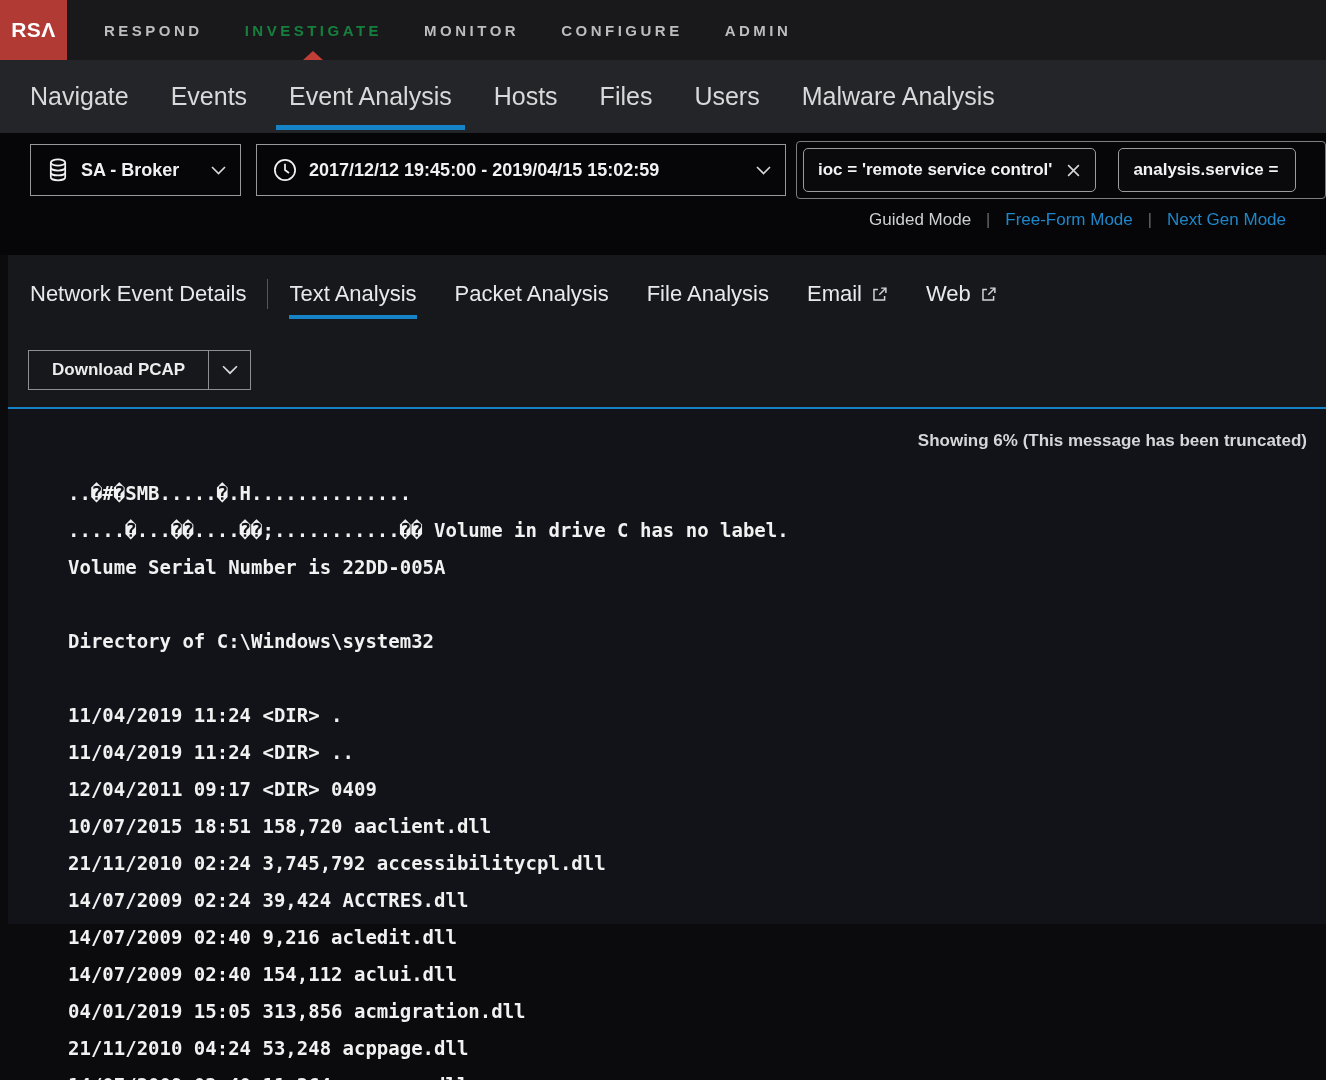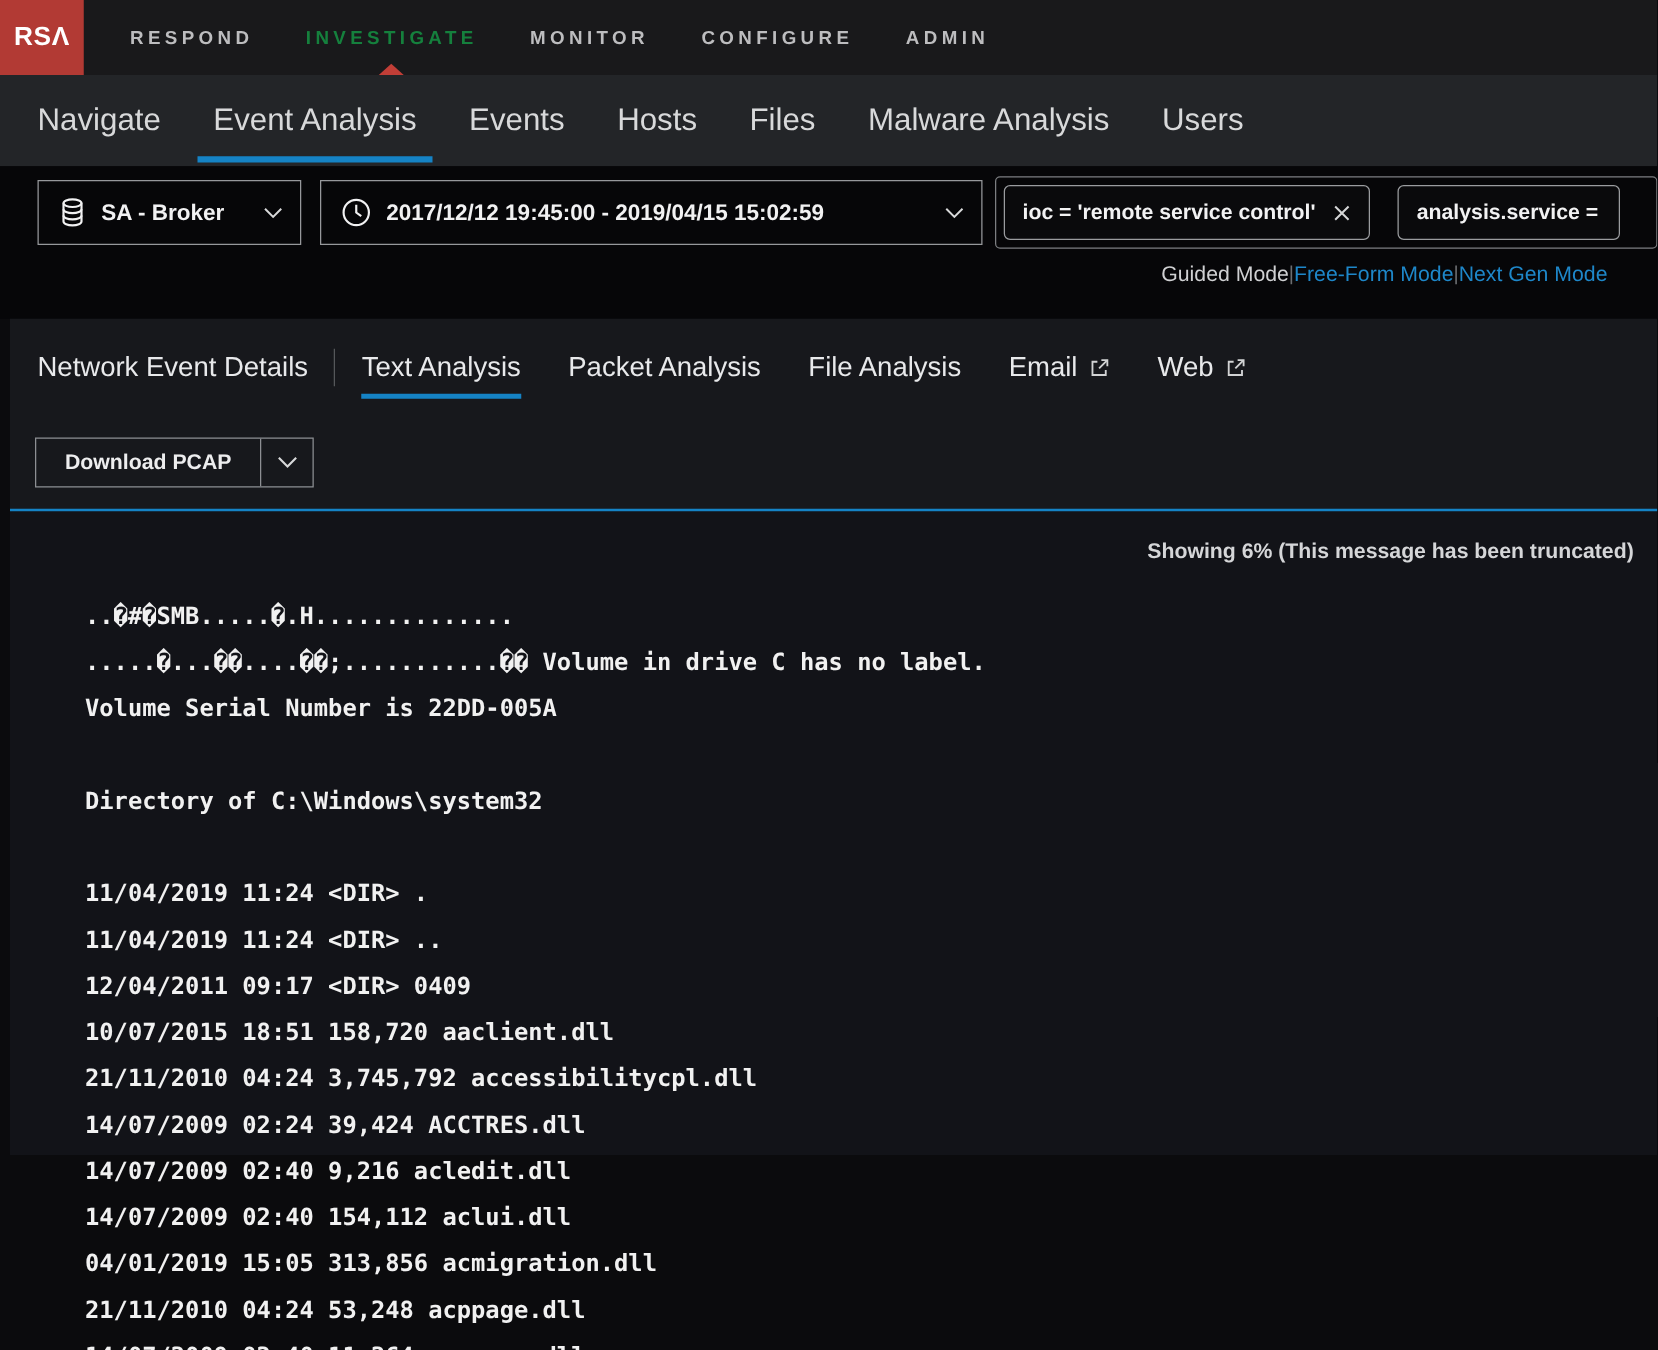--- a/index.html
+++ b/index.html
@@ -37,21 +37,21 @@
   .qbox .qlabel { font-size:18px; font-weight:600; white-space:nowrap; }
   .time-box .qlabel { font-weight:600; }
   .qicon { flex:0 0 auto; margin-right:12px; display:flex; }
   .chev { margin-left:auto; padding-left:12px; display:flex; }
   .filters-frame { flex:1 1 auto; min-width:0; border:1px solid #7c7e81; border-radius:4px; height:58px; margin-top:-3px;
                    display:flex; align-items:center; padding:0 6px; gap:22px; overflow:hidden; }
   .pill { border:1px solid #9a9c9f; border-radius:5px; height:44px; display:flex; align-items:center;
           padding:0 14px; color:#f2f2f3; font-size:17px; font-weight:600; white-space:nowrap; background:#0a0a0c; }
   .pill .x { margin-left:14px; display:flex; cursor:pointer; }
   .pill.open-right { flex:0 0 auto; min-width:178px; }
-  .qb-row2 { position:absolute; top:77px; right:40px; display:flex; align-items:center; 
+  .qb-row2 { position:absolute; top:77px; right:40px; display:flex; align-items:center; gap:15px;
              font-size:17px; }
   .mode { cursor:pointer; }
   .mode.current { color:#cfd0d2; }
   .mode.link { color:#1e87c9; }
   .mode-sep { color:#6b6d70; font-size:16px; }
 
   
   .panel { margin-left:8px; height:154px; background:#17181c; border-bottom:2px solid #1583c5; position:relative; }
   .tabs { display:flex; align-items:center; padding:24px 0 0 22px; gap:0; }
   .tab { position:relative; color:#e8e9eb; font-size:22px; font-weight:400; padding:0 19px; cursor:pointer; white-space:nowrap;
@@ -91,26 +91,26 @@
         <span class="tri"></span>
       </div>
       <div class="top-item">MONITOR</div>
       <div class="top-item">CONFIGURE</div>
       <div class="top-item">ADMIN</div>
     </div>
   </header>
 
   <nav class="sub-nav">
     <div class="sub-item">Navigate</div>
+    <div class="sub-item">Events</div>
     <div class="sub-item active">Event Analysis</div>
-    <div class="sub-item">Events</div>
     <div class="sub-item">Hosts</div>
     <div class="sub-item">Files</div>
+    <div class="sub-item">Users</div>
     <div class="sub-item">Malware Analysis</div>
-    <div class="sub-item">Users</div>
   </nav>
 
   <section class="query-bar">
     <div class="qb-row1">
 
       <div class="qbox service-box">
         <span class="qicon">
           <svg width="22" height="24" viewBox="0 0 16 18" fill="none" stroke="#f1f1f2" stroke-width="1.3">
             <ellipse cx="8" cy="3.4" rx="5.4" ry="2.3"></ellipse>
             <path d="M2.6 3.4v11c0 1.3 2.4 2.3 5.4 2.3s5.4-1 5.4-2.3v-11"></path>
@@ -212,21 +212,21 @@
         <div class="t-line">..�#�SMB.....�.H..............</div>
         <div class="t-line">.....�...��....��;...........�� Volume in drive C has no label.</div>
         <div class="t-line">Volume Serial Number is 22DD-005A</div>
         <div class="t-line"></div>
         <div class="t-line">Directory of C:\Windows\system32</div>
         <div class="t-line"></div>
         <div class="t-line">11/04/2019 11:24 &lt;DIR&gt; .</div>
         <div class="t-line">11/04/2019 11:24 &lt;DIR&gt; ..</div>
         <div class="t-line">12/04/2011 09:17 &lt;DIR&gt; 0409</div>
         <div class="t-line">10/07/2015 18:51 158,720 aaclient.dll</div>
-        <div class="t-line">21/11/2010 04:24 3,745,792 accessibilitycpl.dll</div>
+        <div class="t-line">21/11/2010 02:24 3,745,792 accessibilitycpl.dll</div>
         <div class="t-line">14/07/2009 02:24 39,424 ACCTRES.dll</div>
         <div class="t-line">14/07/2009 02:40 9,216 acledit.dll</div>
         <div class="t-line">14/07/2009 02:40 154,112 aclui.dll</div>
         <div class="t-line">04/01/2019 15:05 313,856 acmigration.dll</div>
         <div class="t-line">21/11/2010 04:24 53,248 acppage.dll</div>
         <div class="t-line">14/07/2009 02:40 11,264 acproxy.dll</div>
       </div>
   </section>
 
 </div>

